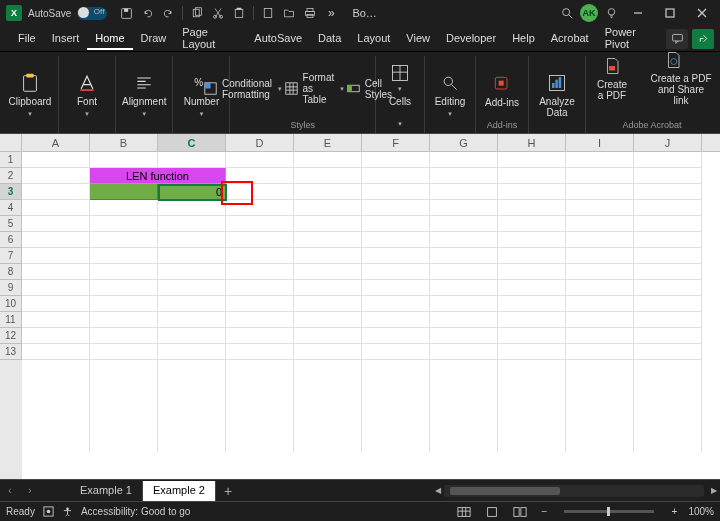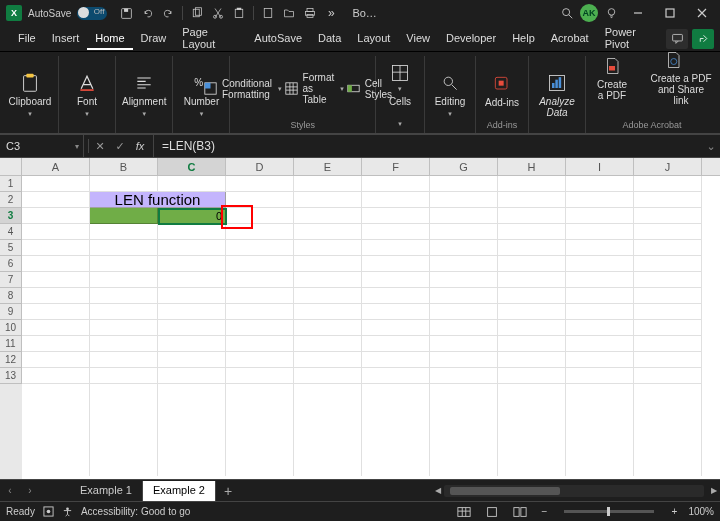--- a/index.html
+++ b/index.html
@@ -62,21 +62,21 @@
   .corner{ width:22px; border-right:1px solid #bfbfbf; }
   .col-h{ width:68px; display:flex; align-items:center; justify-content:center; border-right:1px solid #bfbfbf; font-size:11px; color:#555;}
   .col-h.sel{ background:#d4d4d4; color:#107c41; font-weight:600;}
   .rows-area{ flex:1; display:flex; overflow:hidden;}
   .row-headers{ width:22px; background:#e8e8e8; display:flex; flex-direction:column;}
   .row-h{ height:16px; border-bottom:1px solid #bfbfbf; border-right:1px solid #bfbfbf; display:flex; align-items:center; justify-content:center; font-size:10px; color:#555;}
   .row-h.sel{ background:#d4d4d4; color:#107c41; font-weight:600;}
   .cells{ position:relative; flex:1;}
   .grid-row{ position:absolute; left:0; height:16px; width:680px; border-bottom:1px solid #e0e0e0;}
   .grid-col{ position:absolute; top:0; width:68px; height:300px; border-right:1px solid #e0e0e0;}
-  .merged-header{ position:absolute; left:68px; top:16px; width:136px; height:16px; background:#c4b5fd; display:flex; align-items:center; justify-content:center; font-size:15px; color:#000; border-right:1px solid #a0a0a0; border-bottom:1px solid #a0a0a0;}
+  .merged-header{ position:absolute; left:68px; top:16px; width:136px; height:16px; background:#d946ef; display:flex; align-items:center; justify-content:center; font-size:11px; color:#000; border-right:1px solid #a0a0a0; border-bottom:1px solid #a0a0a0;}
   .cell-b3{ position:absolute; left:68px; top:32px; width:68px; height:16px; background:#70ad47; border-right:1px solid #548235; border-bottom:1px solid #548235;}
   .cell-c3{ position:absolute; left:136px; top:32px; width:68px; height:16px; background:#70ad47; display:flex; align-items:center; justify-content:flex-end; padding-right:4px; font-size:11px; color:#000;}
   .sel-ring{ position:absolute; left:136px; top:32px; width:69px; height:17px; border:2px solid #107c41; pointer-events:none;}
   .red-annot{ position:absolute; left:199px; top:29px; width:32px; height:24px; border:2px solid #ff0000; pointer-events:none;}
 
   
   .sheet-tabs{ height:22px; background:#1e1e1e; color:#ccc; display:flex; align-items:center; border-top:1px solid #444;}
   .nav-arrow{ width:20px; display:flex; align-items:center; justify-content:center; color:#888; font-size:10px;}
   .sheet-tab{ height:20px; padding:3px 10px; font-size:11px; border-right:1px solid #444;}
   .sheet-tab.active{ background:#fff; color:#000;}
@@ -360,21 +360,21 @@
                 <rect x="8" y="8" width="6" height="6" fill="#e74c3c"></rect>
               </svg>
             </div>
           <span class="lbl">Add-ins</span>
         </div>
       </div>
       <div class="rgroup-label">Add-ins</div>
     </div>
     <div class="rgroup">
       <div class="rgroup-top">
-        <div class="big-btn" style="min-width:44px;font-style:italic;">
+        <div class="big-btn" style="min-width:44px;">
           <div class="ico">
               <svg width="20" height="20" viewBox="0 0 24 24">
                 <rect x="3" y="3" width="18" height="18" stroke="#ddd" fill="none"></rect>
                 <rect x="6" y="12" width="3" height="6" fill="#4a90d9"></rect>
                 <rect x="10" y="8" width="3" height="10" fill="#4a90d9"></rect>
                 <rect x="14" y="5" width="3" height="13" fill="#4a90d9"></rect>
               </svg>
             </div>
           <span class="lbl" style="white-space:normal; width:40px;">Analyze Data</span>
         </div>
@@ -399,36 +399,20 @@
                 <circle cx="13" cy="14" r="4" stroke="#4a90d9" fill="none"></circle>
               </svg>
             </div>
           <span class="lbl" style="white-space:normal; width:62px;margin-left:16px;">Create a PDF and Share link</span>
         </div>
       </div>
       <div class="rgroup-label">Adobe Acrobat</div>
     </div>
   </div>
 
-  <div class="formulabar">
-    <div class="namebox">
-      <span>C3</span>
-      <span class="dd">▾</span>
-    </div>
-    <div class="fx-btns">
-      <div style="width:1px; height:14px; background:#444;"></div>
-      <div class="fx-btn">✕</div>
-      <div class="fx-btn">✓</div>
-      <div class="fx-btn">
-          <span class="fx-label">fx</span>
-        </div>
-    </div>
-    <div class="formula-input">=LEN(B3)</div>
-    <div class="fbar-expand">⌄</div>
-  </div>
 
   <div class="sheet-wrap">
     <div class="col-headers">
       <div class="corner"></div>
       <div class="col-h">A</div>
       <div class="col-h">B</div>
       <div class="col-h sel">C</div>
       <div class="col-h">D</div>
       <div class="col-h">E</div>
       <div class="col-h">F</div>

